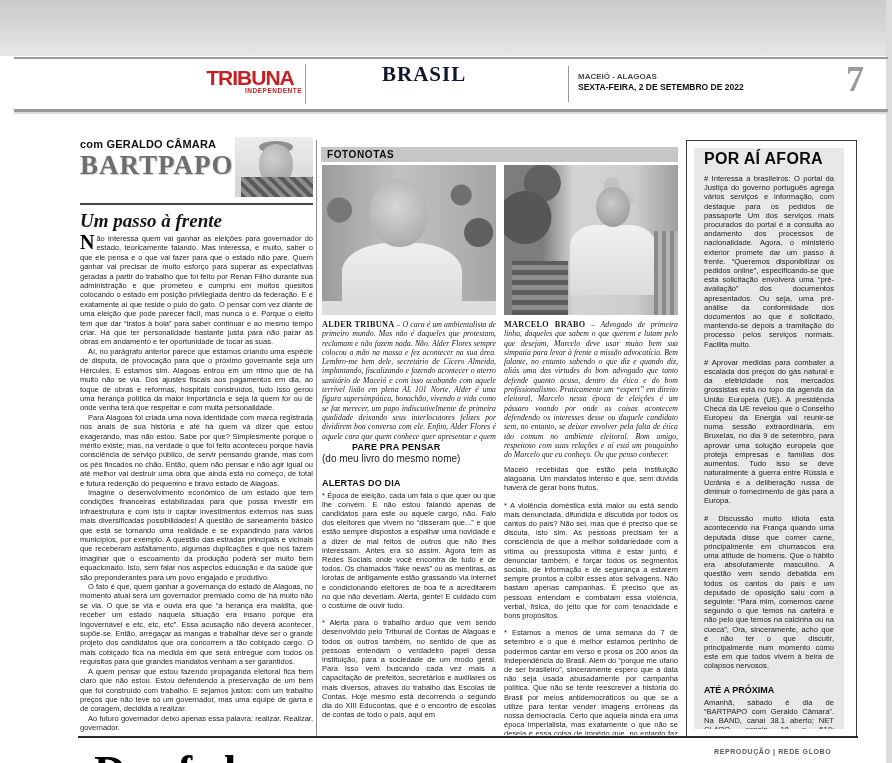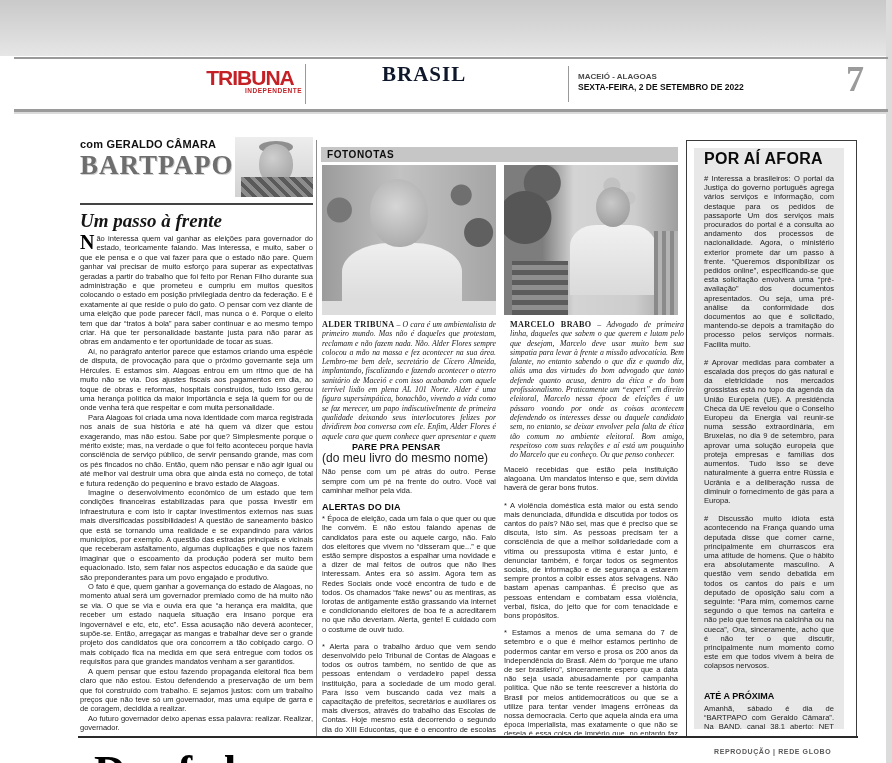--- a/index.html
+++ b/index.html
@@ -87,41 +87,41 @@
   #photo-b .lattice { position:absolute; left:8px; top:96px; width:56px; height:54px;
     background:repeating-linear-gradient(0deg,#5c5c5c 0 5px,#8f8f8f 5px 10px); }
   #photo-b .chair { position:absolute; left:150px; top:66px; width:24px; height:84px;
     background:repeating-linear-gradient(90deg,#8a8a8a 0 4px,#b3b3b3 4px 8px); }
 
   .caption { position:absolute; top:320px; width:174px; height:122px; overflow:hidden;
     font-family:"Liberation Serif",serif; font-style:italic; font-size:7.8px;
     line-height:9.3px; color:#1c1c1c; text-align:justify; }
   .caption b { font-style:normal; font-size:8.2px; letter-spacing:.3px; }
   #caption-a { left:322px; }
-  #caption-b { left:504px; height:142px;margin-left:6px; }
+  #caption-b { left:504px; height:142px; }
 
   .mid-col { position:absolute; width:174px; overflow:hidden; font-size:7.5px;
     line-height:9.2px; color:#1d1d1d; text-align:justify; }
   #mid-col-1 { left:322px; top:443px; height:292px; }
   #mid-col-2 { left:504px; top:465px; height:270px; }
   .mid-h { font-size:9px; font-weight:bold; font-style:normal; font-family:"Liberation Sans",sans-serif;
     letter-spacing:.2px; margin:8px 0 2px; color:#0e0e0e; }
   .mid-h.first { margin-top:0;padding-left:30px; }
-  .mid-sub { font-size:12px; margin-bottom:4px; }
+  .mid-sub { font-size:10px; margin-bottom:16px; }
   .mid-col p.item { margin-bottom:8px; }
 
   
   #right-box { position:absolute; left:686px; top:140px; width:171px; height:597px;
     border:1px solid #3c3c3c; background:#fff; }
   #right-panel { position:absolute; left:694px; top:148px; width:150px; height:581px;
     background:#e8e8e8; padding:2px 10px; overflow:hidden; }
   #porai-title { font-size:16px; font-weight:bold; letter-spacing:.3px; color:#0a0a0a;
     margin-bottom:6px; }
   .rp-item { font-size:7.6px; line-height:9.2px; color:#222; text-align:justify; margin-bottom:9px; }
-  #ate-title { font-size:9px; font-weight:bold; color:#0a0a0a; margin:20px 0 3px; }
+  #ate-title { font-size:9px; font-weight:bold; color:#0a0a0a; margin:14px 0 3px; }
 
   
   #rule-bottom { position:absolute; left:78px; top:736px; width:780px; height:2px; background:#2a2a2a; }
   #next-headline { position:absolute; left:94px; top:746px; font-family:"Liberation Serif",serif;
     font-weight:bold; font-size:44px; letter-spacing:5px; color:#000; }
   #credit { position:absolute; left:714px; top:748px; font-size:7px; letter-spacing:.6px;
     color:#5a5a5a; font-weight:bold; }
 </style>
 </head>
 <body>
@@ -187,21 +187,20 @@
     <span>– O cara é um ambientalista de primeiro mundo. Mas não é daqueles que protestam, reclamam e não fazem nada. Não. Alder Flores sempre colocou a mão na massa e fez acontecer na sua área. Lembro-me bem dele, secretário de Cícero Almeida, implantando, fiscalizando e fazendo acontecer o aterro sanitário de Maceió e com isso acabando com aquele terrível lixão em plena AL 101 Norte. Alder é uma figura supersimpática, bonachão, vivendo a vida como se faz merecer, um papo indiscutivelmente de primeira qualidade deixando seus interlocutores felizes por dividirem boa conversa com ele. Enfim, Alder Flores é aquele cara que quem conhece quer apresentar e quem não conhece quer conhecer.</span>
   </div>
   <div class="caption" id="caption-b">
     <b>MARCELO BRABO</b>
     <span>– Advogado de primeira linha, daqueles que sabem o que querem e lutam pelo que desejam, Marcelo deve usar muito bem sua simpatia para levar à frente a missão advocatícia. Bem falante, no entanto sabendo o que diz e quando diz, aliás uma das virtudes do bom advogado que tanto defende quanto acusa, dentro da ética e do bom profissionalismo. Praticamente um “expert” em direito eleitoral, Marcelo nessa época de eleições é um pássaro voando por onde as coisas acontecem defendendo os interesses desse ou daquele candidato sem, no entanto, se deixar envolver pela falta de ética tão comum no ambiente eleitoral. Bom amigo, respeitoso com suas relações e aí está um pouquinho do Marcelo que eu conheço. Ou que penso conhecer.</span>
   </div>
 
   <div class="mid-col" id="mid-col-1">
     <div class="mid-h first">PARE PRA PENSAR</div>
     <div class="mid-sub">(do meu livro do mesmo nome)</div>
-    <p>Não pense com um pé atrás do outro. Pense sempre com um pé na frente do outro. Você vai caminhar melhor pela vida.</p>
     <div class="mid-h">ALERTAS DO DIA</div>
     <p class="item">* Época de eleição, cada um fala o que quer ou que lhe convém. E não estou falando apenas de candidatos para este ou aquele cargo, não. Falo dos eleitores que vivem no “disseram que...” e que estão sempre dispostos a espalhar uma novidade e a dizer de mal feitos de outros que não lhes interessam. Antes era só assim. Agora tem as Redes Sociais onde você encontra de tudo e de todos. Os chamados “fake news” ou as mentiras, as lorotas de antigamente estão grassando via internet e condicionando eleitores de boa fé a acreditarem no que não deveriam. Alerta, gente! E cuidado com o costume de ouvir tudo.</p>
     <p class="item">* Alerta para o trabalho árduo que vem sendo desenvolvido pelo Tribunal de Contas de Alagoas e todos os outros também, no sentido de que as pessoas entendam o verdadeiro papel dessa instituição, para a sociedade de um modo geral. Para isso vem buscando cada vez mais a capacitação de prefeitos, secretários e auxiliares os mais diversos, através do trabalho das Escolas de Contas. Hoje mesmo está decorrendo o segundo dia do XIII Educontas, que é o encontro de escolas de contas de todo o país, aqui em</p>
   </div>
 
   <div class="mid-col" id="mid-col-2">
     <p class="item">Maceió recebidas que estão pela instituição alagoana. Um mandatos intenso e que, sem dúvida haverá de gerar bons frutos.</p>
     <p class="item">* A violência doméstica está maior ou está sendo mais denunciada, difundida e discutida por todos os cantos do país? Não sei, mas que é preciso que se discuta, isto sim. As pessoas precisam ter a consciência de que a melhor solidariedade com a vítima ou pressuposta vítima é estar junto, é denunciar também, é forçar todos os segmentos sociais, de informação e de segurança a estarem sempre prontos a coibir esses atos selvagens. Não bastam apenas campanhas. É preciso que as pessoas entendam e combatam essa violência, verbal, física, do jeito que for com tenacidade e bons propósitos.</p>
     <p class="item">* Estamos a menos de uma semana do 7 de setembro e o que é melhor estamos pertinho de podermos cantar em verso e prosa os 200 anos da Independência do Brasil. Além do “porque me ufano de ser brasileiro”, sinceramente espero que a data não seja usada abusadamente por campanha política. Que não se tente reescrever a história do Brasil por meios antidemocráticos ou que se a utilize para tentar vender imagens errôneas da nossa democracia. Certo que aquela ainda era uma época imperialista, mas exatamente o que não se deseja é essa coisa de império que, no entanto faz parte inerente de nossa história e é uma data fantástica de se comemorar. Portanto, alerta para os equivocados de plantão.</p>
   </div>

